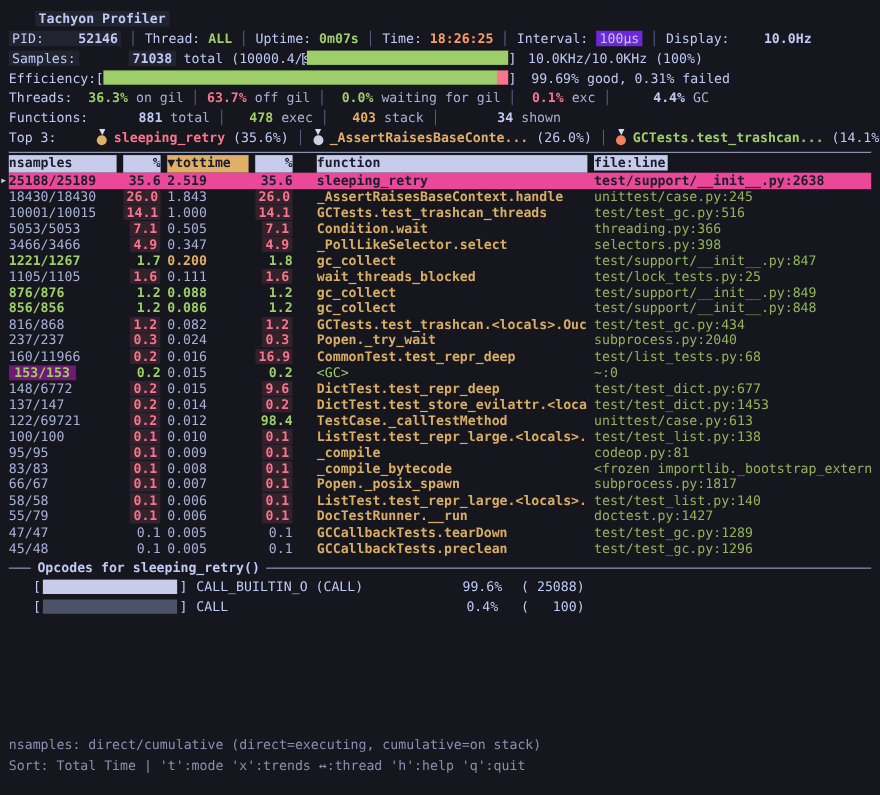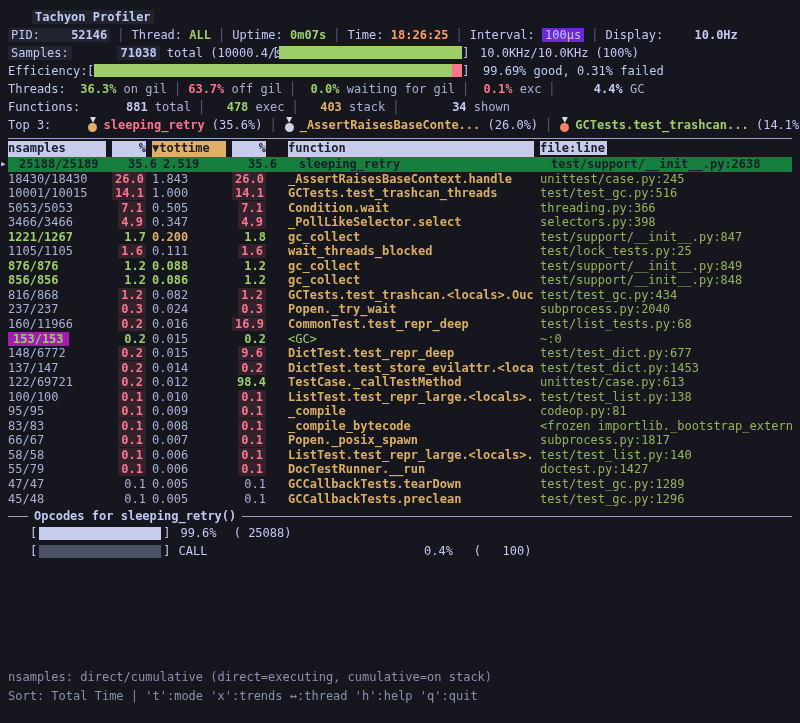--- a/index.html
+++ b/index.html
@@ -33,22 +33,22 @@
   .hcell{background:#c7ccec;color:#1b1d2b;font-weight:bold;}
   .hcell.sorted{background:#e0af68;}
   .hfile{color:#a9b1d6;}
   .hfile .v{background:#c7ccec;color:#1b1d2b;font-weight:bold;padding-right:2px;}
   
   .g{color:#9ece6a;font-weight:bold;}
   .g2{color:#9ece6a;font-weight:normal;}
   .o{color:#e0af68;font-weight:bold;}
   .rb{color:#f7768e;font-weight:bold;}
   .rb .v{background:rgba(247,118,142,0.13);padding:0 3px;border-radius:1px;}
-  .hl .v{background:#a21caf;padding:0 5px;}
-  .trow.sel .rin{background:#15803d;padding-left:11px;}
+  .hl .v{background:#701a75;padding:0 5px;}
+  .trow.sel .rin{background:#ec4899;}
   .trow.sel .cell, .trow.sel .fn, .trow.sel .file{color:#1b1d2b;font-weight:bold;}
   .trow.sel::before{content:"▸";position:absolute;left:0;top:0;color:#c0caf5;font-size:11px;}
   
   .opsep{display:flex;align-items:center;height:16px;padding:0 8px;margin-top:2px;}
   .opsep .seg{border-top:1px solid #9ba0c0;height:0;}
   .opsep .seg.short{width:20px;}
   .opsep .seg.long{flex:1;}
   .opsep .optitle{font-weight:bold;color:#c0caf5;padding:0 6px;white-space:pre;}
   .oprow{height:18px;line-height:18px;padding-left:30px;white-space:pre;display:flex;align-items:center;}
   .opbar{display:inline-block;width:122px;height:13px;background:#4c5268;margin:0 2px;position:relative;}
@@ -343,20 +343,21 @@
       </div>
     </div>
 
   <div class="opsep">
     <span class="seg short"></span>
     <span class="optitle">Opcodes for sleeping_retry()</span>
     <span class="seg long"></span>
   </div>
   <div class="oprow">
     <span class="bracket">[</span><span class="opbar"><span class="fill" style="width:100%;"></span></span><span class="bracket">]</span>
+    <span class="oplabel">CALL_BUILTIN_O (CALL)</span>
     <span class="oppct">99.6%</span><span class="opcount"> ( 25088)</span>
   </div>
   <div class="oprow">
     <span class="bracket">[</span><span class="opbar"><span class="fill" style="width:0%;"></span></span><span class="bracket">]</span>
     <span class="oplabel">CALL</span>
     <span class="oppct">0.4%</span><span class="opcount"> (   100)</span>
   </div>
 
   <div class="footer f1">nsamples: direct/cumulative (direct=executing, cumulative=on stack)</div>
   <div class="footer f2">Sort: Total Time | 't':mode 'x':trends ↔:thread 'h':help 'q':quit</div>

